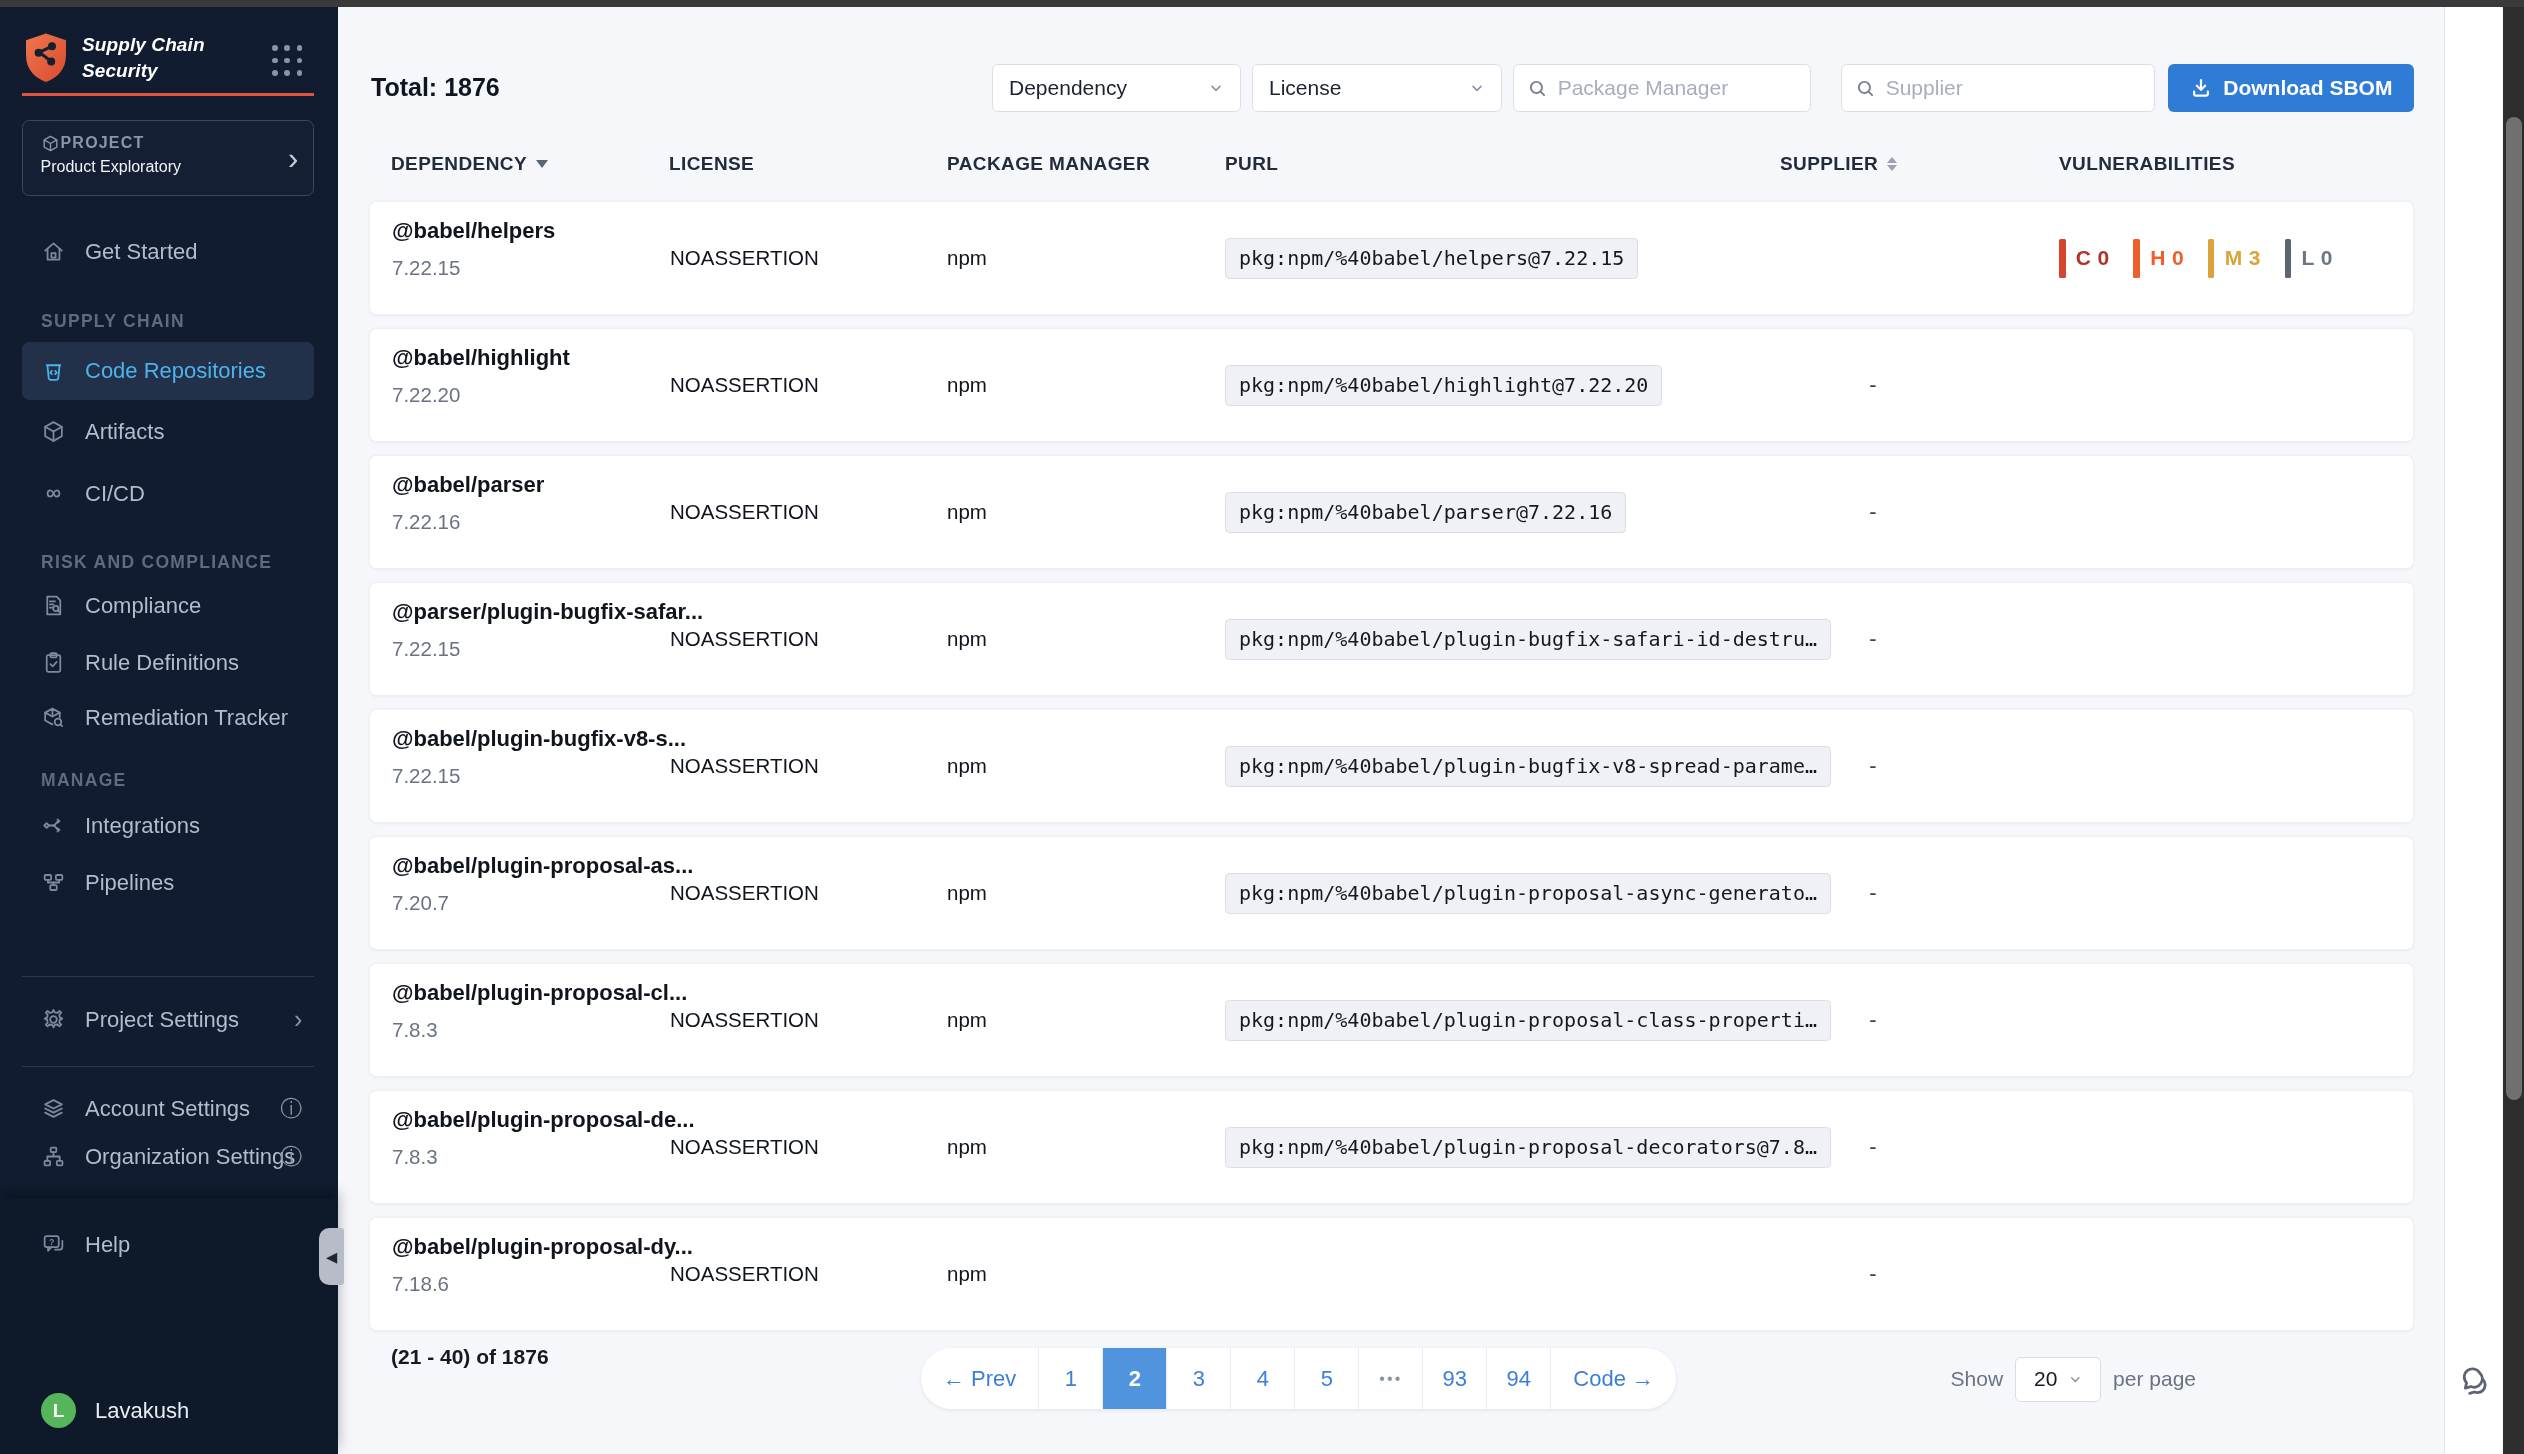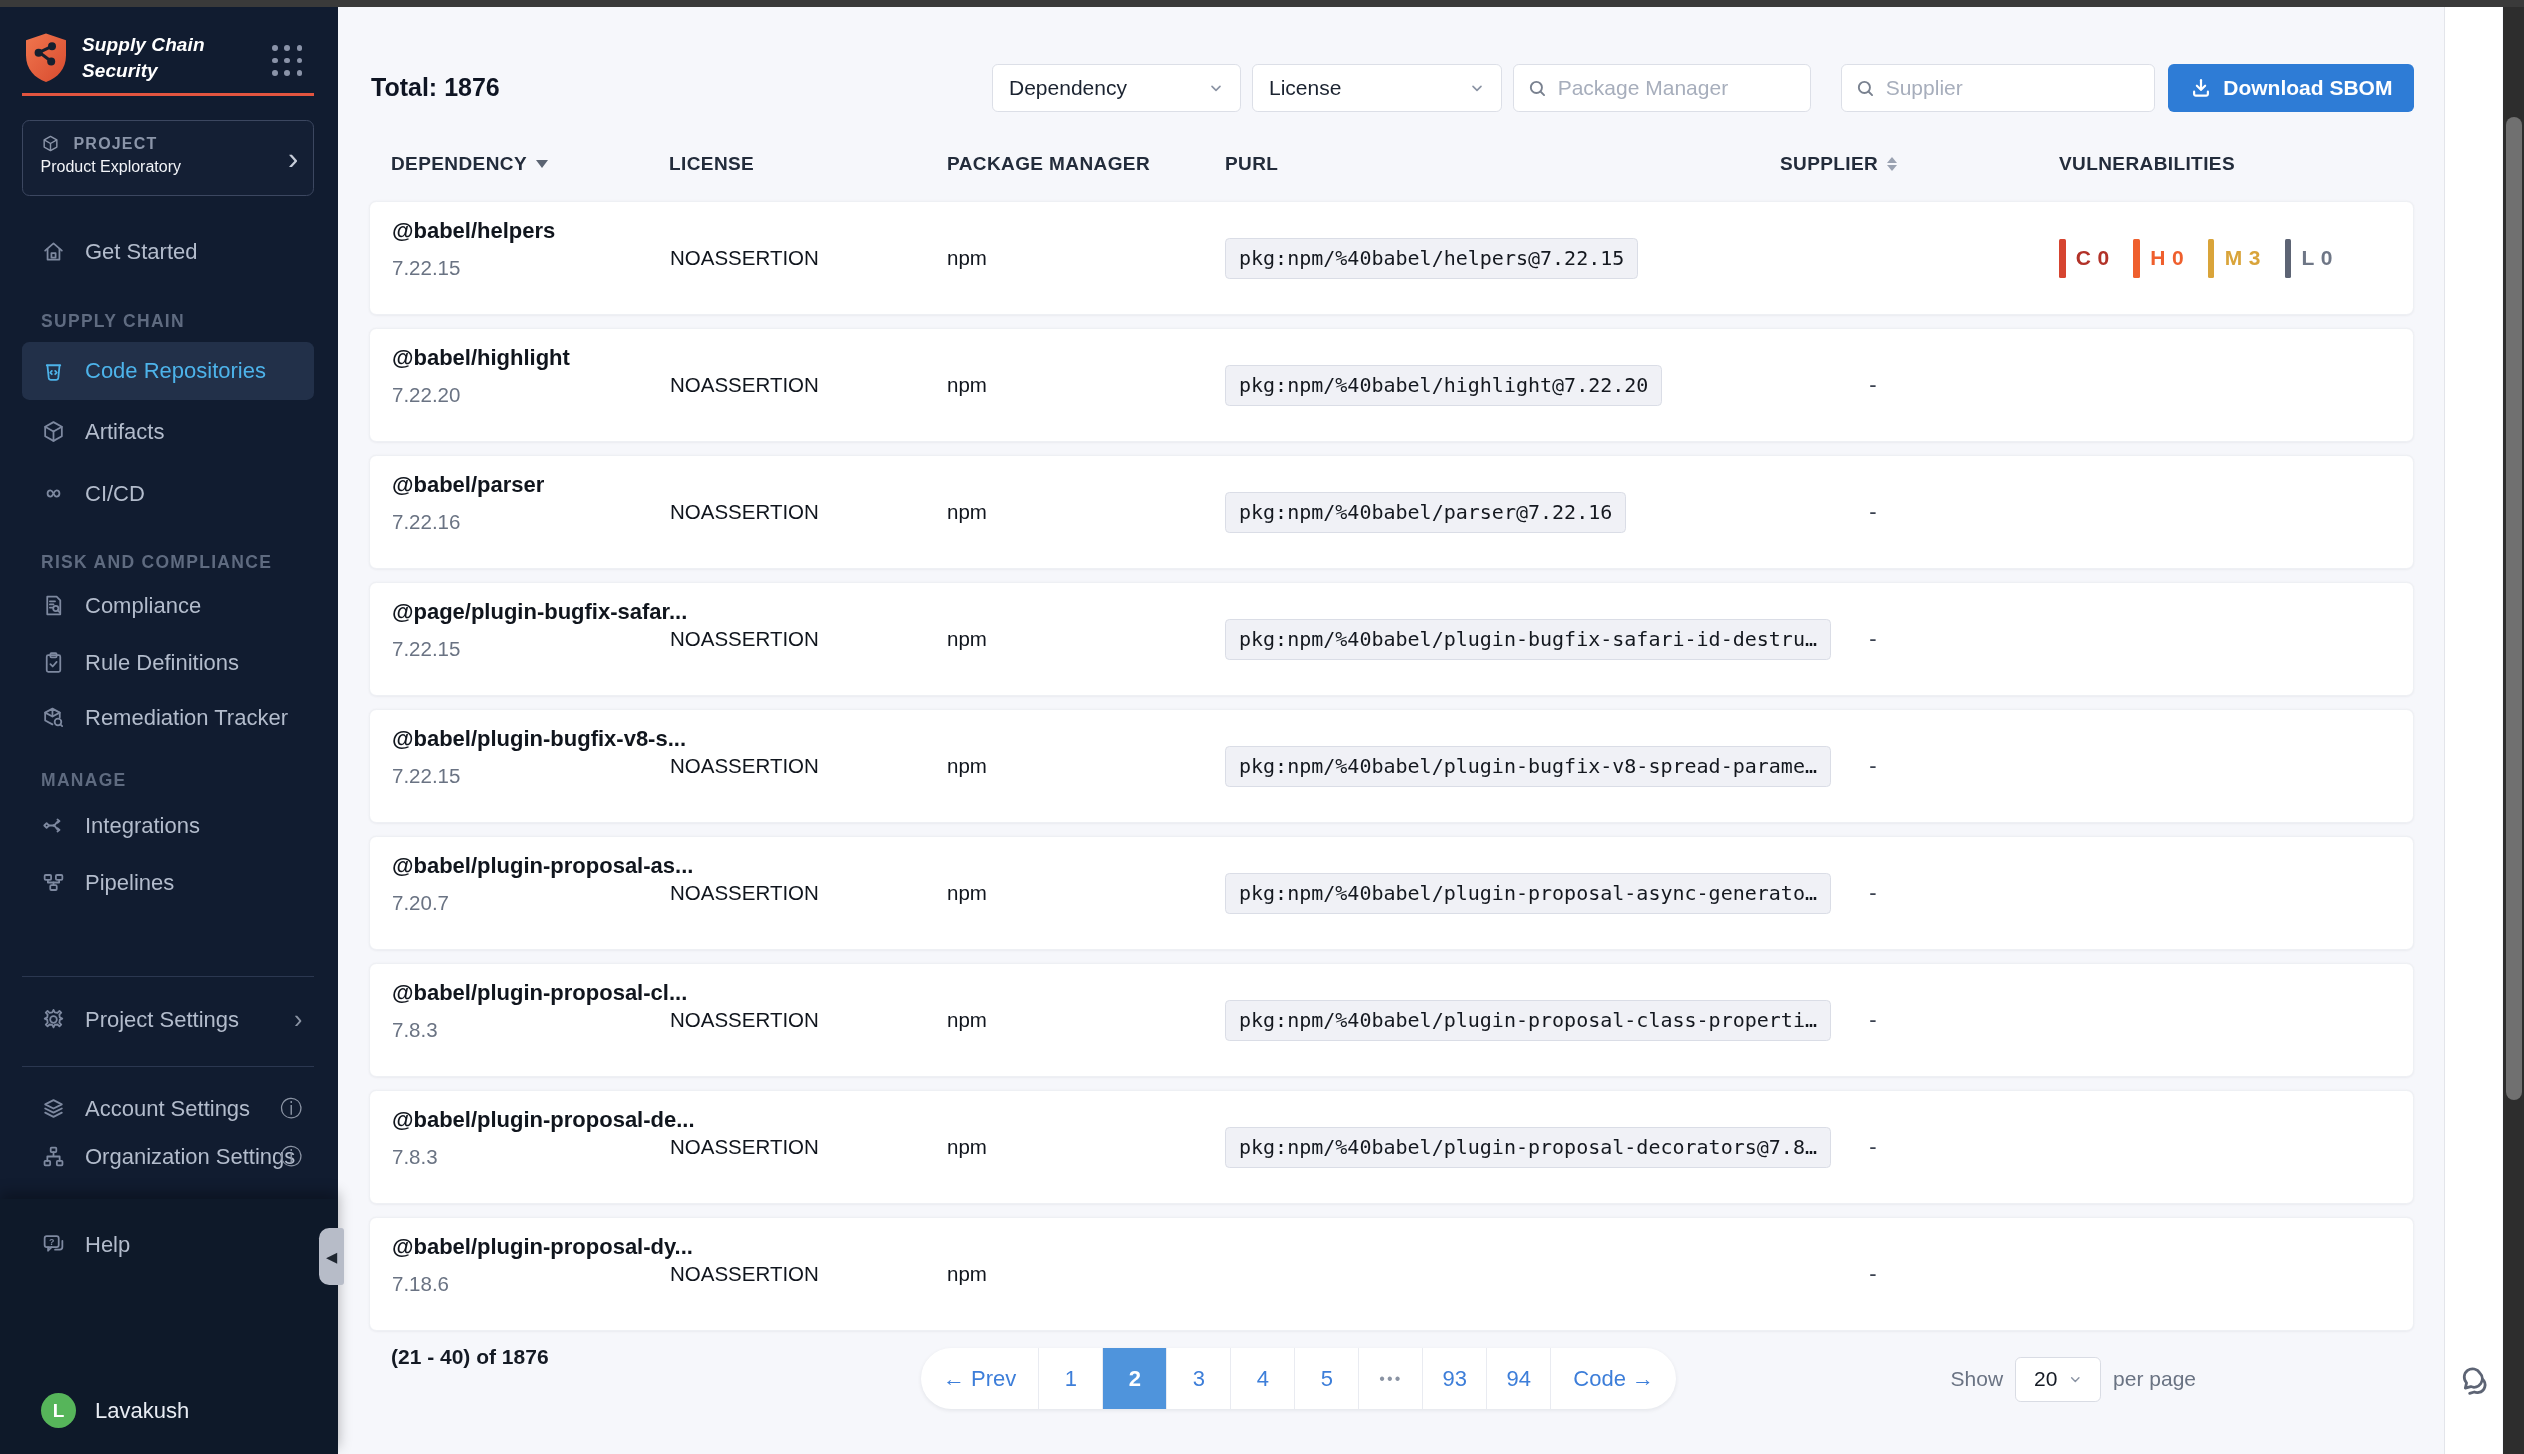--- a/index.html
+++ b/index.html
@@ -12,21 +12,21 @@
 
   
   .sidebar { position:absolute; left:0; top:7.3px; width:338px; height:1447px; background:#111c30; z-index:10; }
   .brand { position:absolute; left:22px; top:22px; width:292px; height:66px; }
   .logo { position:absolute; left:0; top:1.5px; width:48px; height:53px; }
   .brand-title { position:absolute; left:60px; top:2.9px; width:168px; color:#ffffff; font-size:19px; font-weight:700; line-height:25.6px; letter-spacing:0.1px;font-style:italic; }
   .apps-grid { position:absolute; right:10.2px; top:16px; width:32px; height:32px; display:grid; grid-template-columns:repeat(3,1fr); gap:5.1px; cursor:pointer; }
   .apps-grid i { width:5.8px; height:5.8px; border-radius:50%; background:#8a93a8; }
   .brand-rule { position:absolute; left:22px; top:86px; width:292px; height:2.9px; background:#e2543f; }
   .project-card { position:absolute; left:22px; top:113px; width:292px; height:76px; border:1.5px solid #3c4760; border-radius:7.3px; background:#141f34; cursor:pointer; }
-  .project-top { position:absolute; left:17.5px; top:13px; display:flex; align-items:center; gap:14px; color:#8b95a9; font-size:16px; font-weight:700; letter-spacing:1.2px; }
+  .project-top { position:absolute; left:17.5px; top:13px; display:flex; gap:1px; color:#8b95a9; font-size:16px; font-weight:700; letter-spacing:1.2px; }
   .project-top svg { width:19px; height:19px; stroke:#8b95a9; }
   .project-name { position:absolute; left:17.5px; top:37px; color:#f2f4f8; font-size:16px; font-weight:500; }
   .project-chev { position:absolute; right:14.6px; top:22px; color:#c7cdd9; font-size:31px; line-height:31px; font-weight:400; }
 
   .nav-item { position:absolute; left:22px; width:292px; height:47px; display:flex; align-items:center; padding-left:19px; gap:19px; color:#b3bccc; font-size:22px; cursor:pointer; border-radius:7.3px; }
   .nav-item svg { width:25px; height:25px; stroke:#7e89a0; fill:none; stroke-width:1.7; stroke-linecap:round; stroke-linejoin:round; flex:0 0 auto; }
   .nav-item.selected { background:#223049; color:#4db3ea; height:58px; }
   .nav-item.selected svg { stroke:#4db3ea; }
   .section-label { position:absolute; left:41px; color:#5f6b80; font-size:17.5px; font-weight:600; letter-spacing:1.3px; }
   .side-divider { position:absolute; left:22px; width:292px; height:0.7px; background:#2b3750; }
@@ -419,21 +419,21 @@
           <div class="cell c-purl">
             <code>pkg:npm/%40babel/parser@7.22.16</code>
           </div>
           <div class="cell c-sup">-</div>
           <div class="cell c-vul">
             
           </div>
         </div>
 
         <div class="card">
-          <div class="dep-name">@page/plugin-bugfix-safar...</div>
+          <div class="dep-name">@parser/plugin-bugfix-safar...</div>
           <div class="dep-ver">7.22.15</div>
           <div class="cell c-lic">NOASSERTION</div>
           <div class="cell c-pm">npm</div>
           <div class="cell c-purl">
             <code>pkg:npm/%40babel/plugin-bugfix-safari-id-destru…</code>
           </div>
           <div class="cell c-sup">-</div>
           <div class="cell c-vul">
             
           </div>

